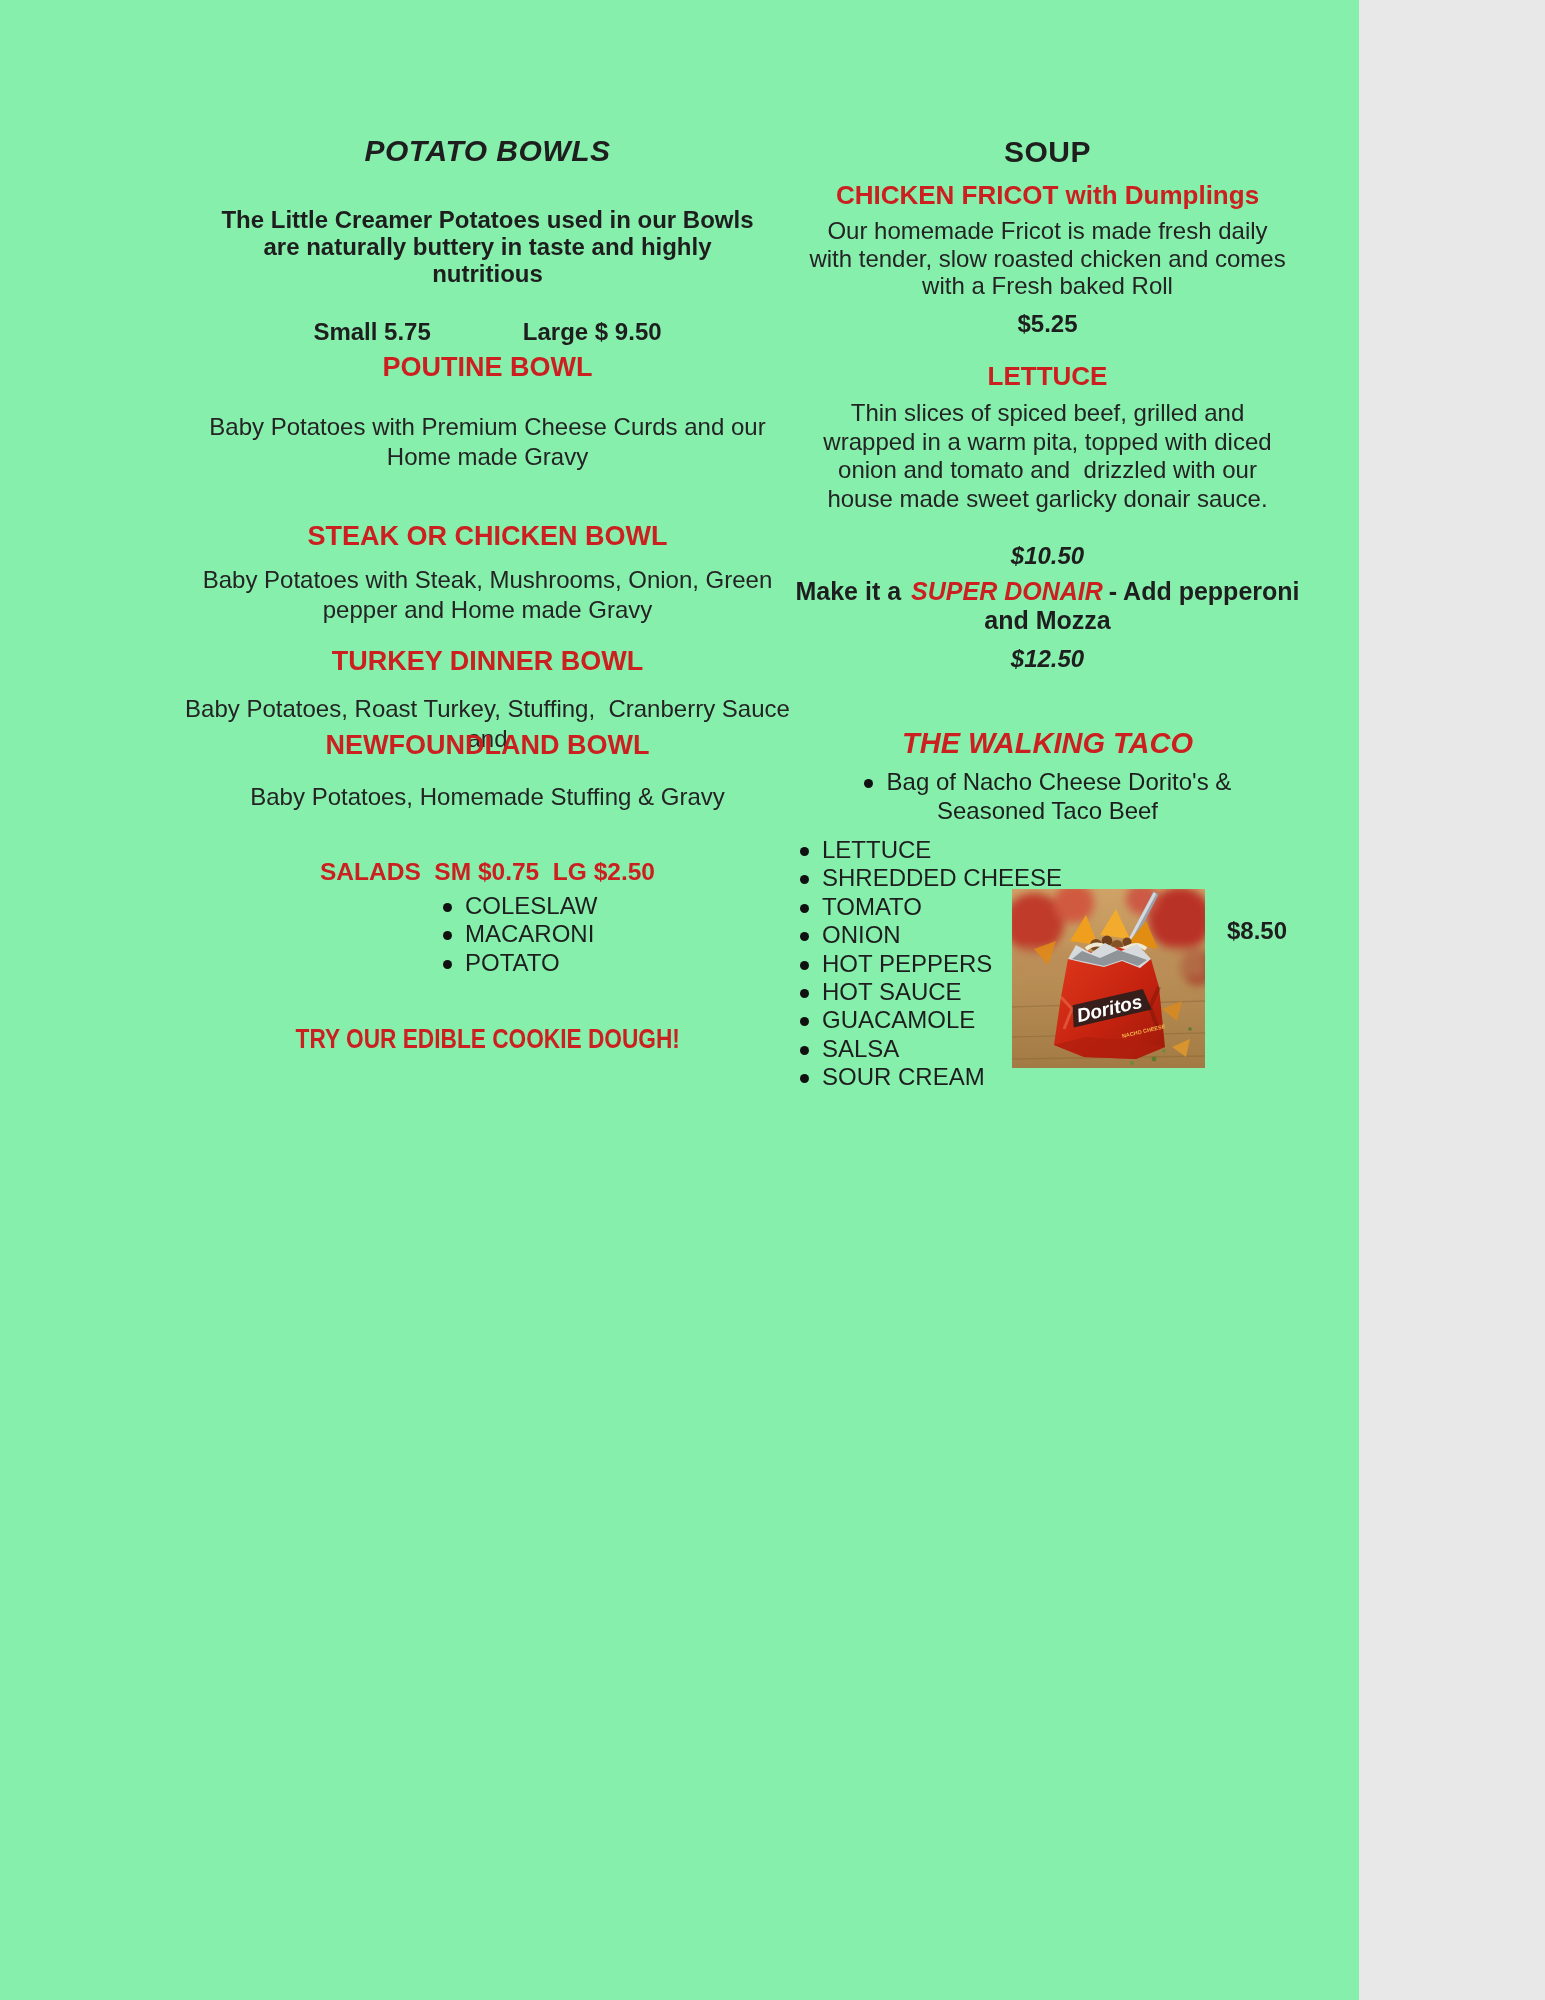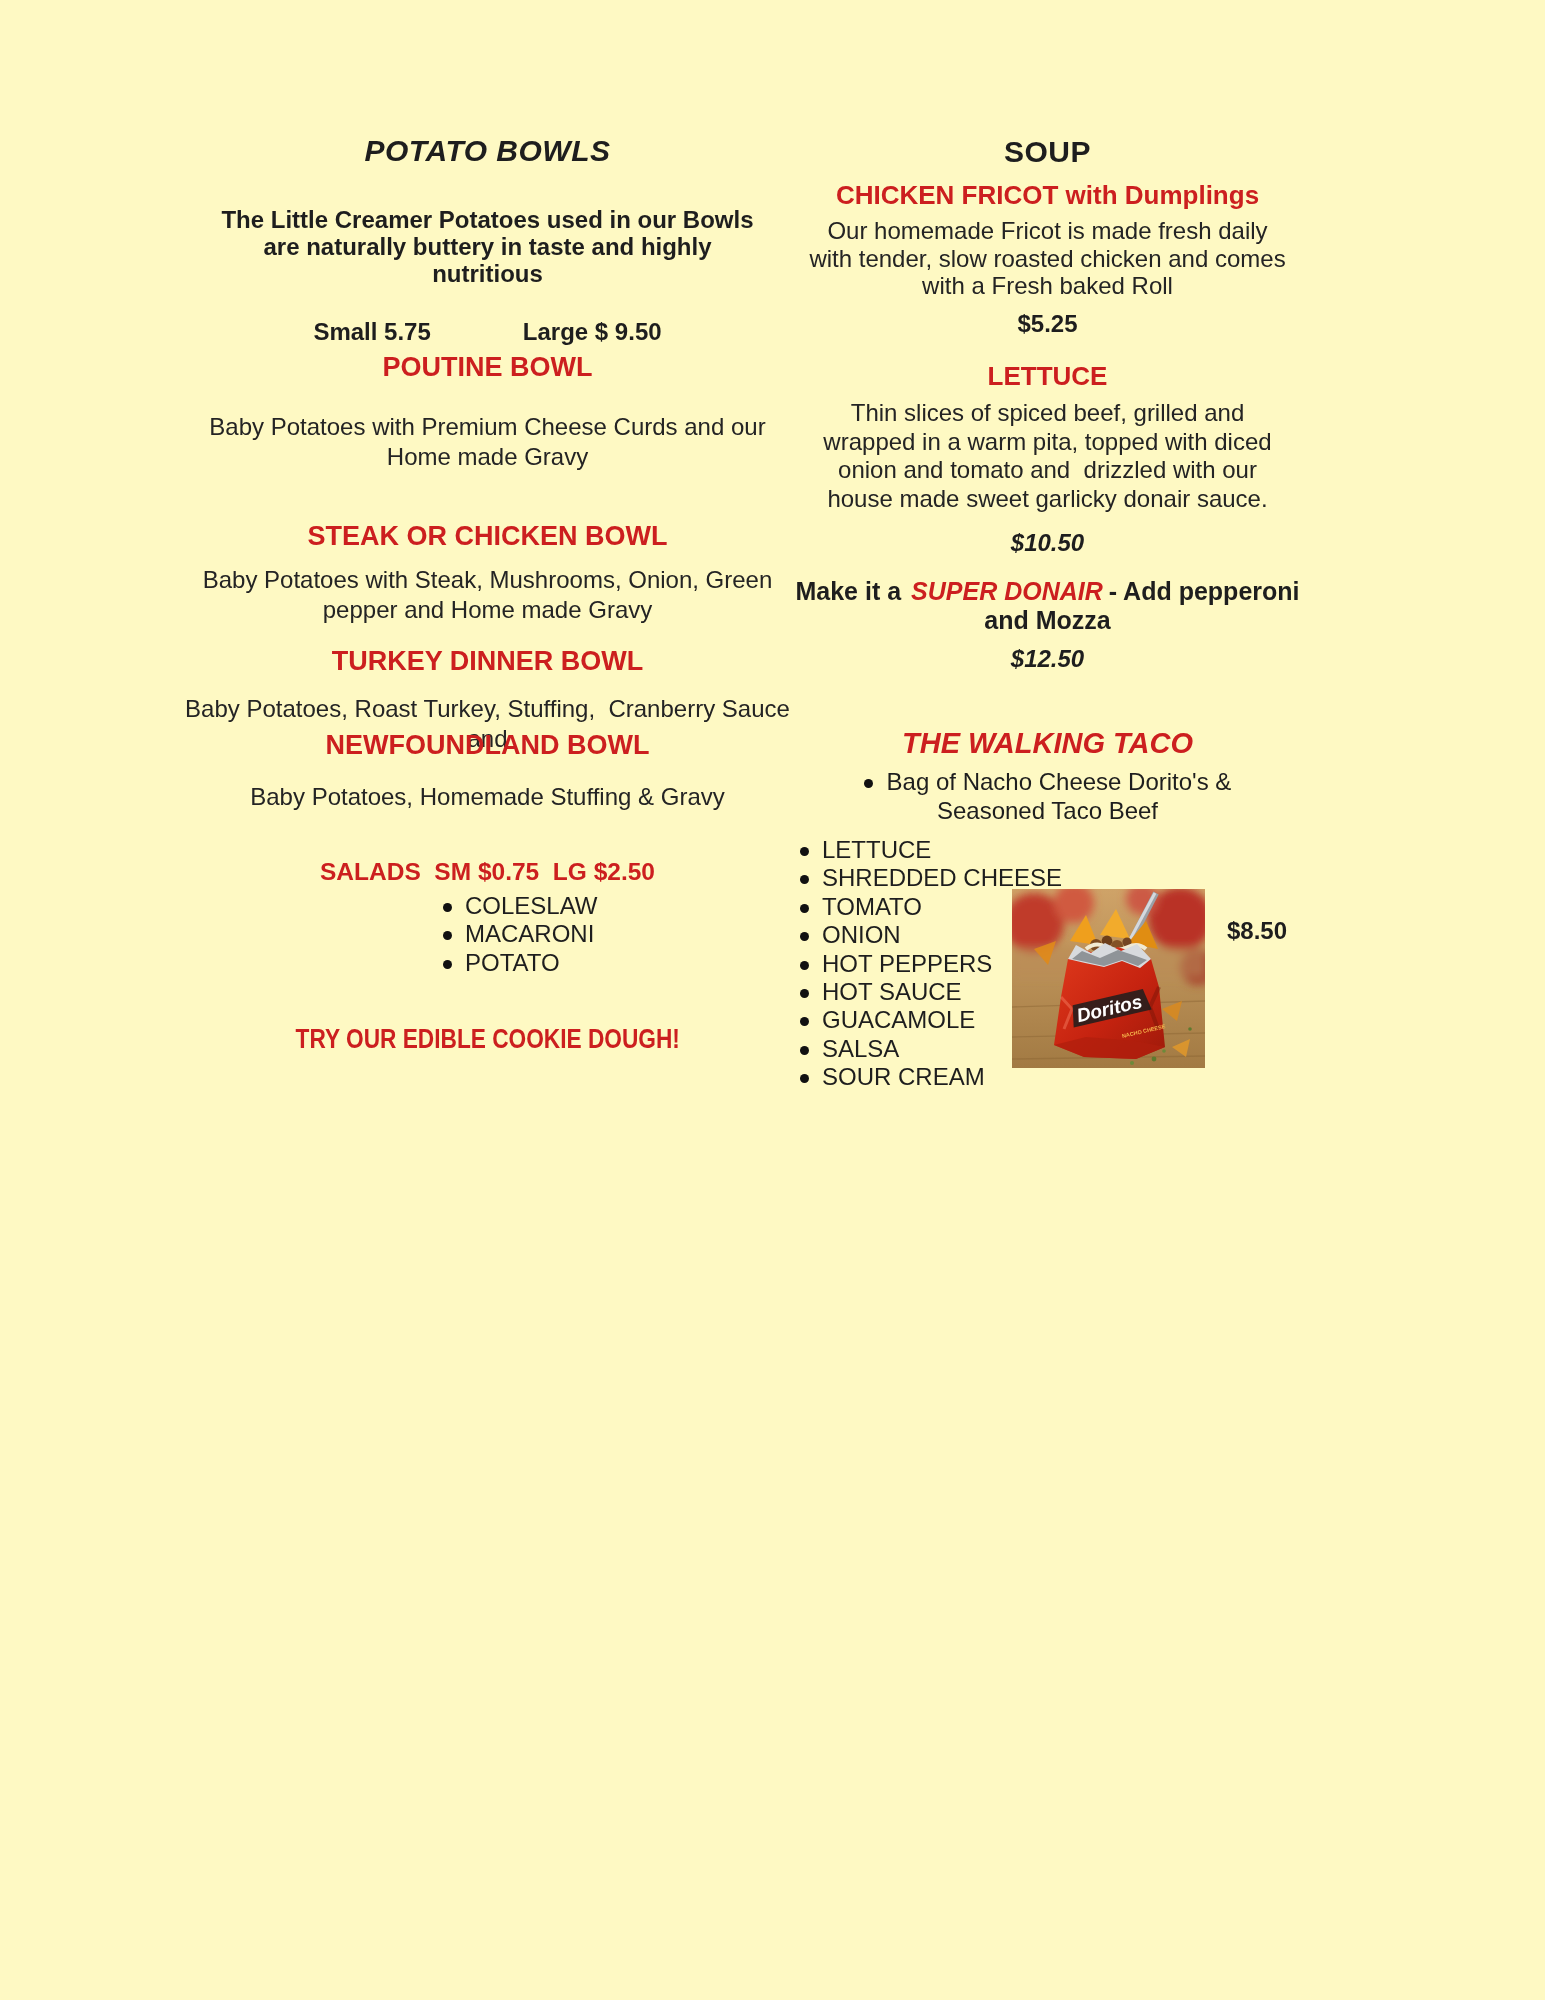--- a/index.html
+++ b/index.html
@@ -2,22 +2,22 @@
 <html style="--red: #cc1f1f; --ink: #1e1e1e;"><head>
 <meta charset="utf-8">
 <style>
   :root{
     --red:#cc1f1f;
     --ink:#1e1e1e;
   }
   html,body{margin:0;padding:0;background:#e8e8e8;}
   .page{
     position:relative;
-    width:1545px;height:2000px;
-    background:#fef9c3;
+    width:1359px;height:2000px;
+    background:#86efac;
     font-family:"Liberation Sans","DejaVu Sans",sans-serif;
     color:var(--ink);
     overflow:hidden;
   }
   .abs{position:absolute;}
   .col-left{left:155px;width:665px;}
   .col-right{left:790px;width:515px;}
   .center{text-align:center;}
   .page-title{font-size:30px;font-weight:bold;letter-spacing:.5px;}
   .italic{font-style:italic;}
@@ -102,21 +102,21 @@
   <div class="abs col-right center h-red-sm" style="top:180px;">CHICKEN FRICOT with Dumplings</div>
   <div class="abs col-right center" style="top:217px;">
     <span class="desc" style="display:inline-block;max-width:482px;line-height:27.5px;">Our homemade Fricot is made fresh daily with tender, slow roasted chicken and comes with a Fresh baked Roll</span>
   </div>
   <div class="abs col-right center price" style="top:310px;">$5.25</div>
 
   <div class="abs col-right center h-red-sm" style="top:361px;">LETTUCE</div>
   <div class="abs col-right center" style="top:399px;">
     <span class="desc" style="display:inline-block;max-width:478px;line-height:28.6px;">Thin slices of spiced beef, grilled and wrapped in a warm pita, topped with diced onion and tomato and  drizzled with our house made sweet garlicky donair sauce.</span>
   </div>
-  <div class="abs col-right center price-it" style="top:529px;">$10.50</div>
+  <div class="abs col-right center price-it" style="top:542px;">$10.50</div>
 
   <div class="abs col-right center" style="top:577px;">
     <span class="super-line" style="display:inline-block;max-width:505px;"><span>Make it a</span><span class="super-name">SUPER DONAIR</span><span>- Add pepperoni and Mozza</span></span>
   </div>
   <div class="abs col-right center price-it" style="top:645px;">$12.50</div>
 
   <div class="abs col-right center taco-title" style="top:727px;">THE WALKING TACO</div>
 
   <div class="abs col-right center" style="top:768px;">
     <span class="bag-line" style="display:inline-block;max-width:478px;">Bag of Nacho Cheese Dorito's &amp; Seasoned Taco Beef</span>

